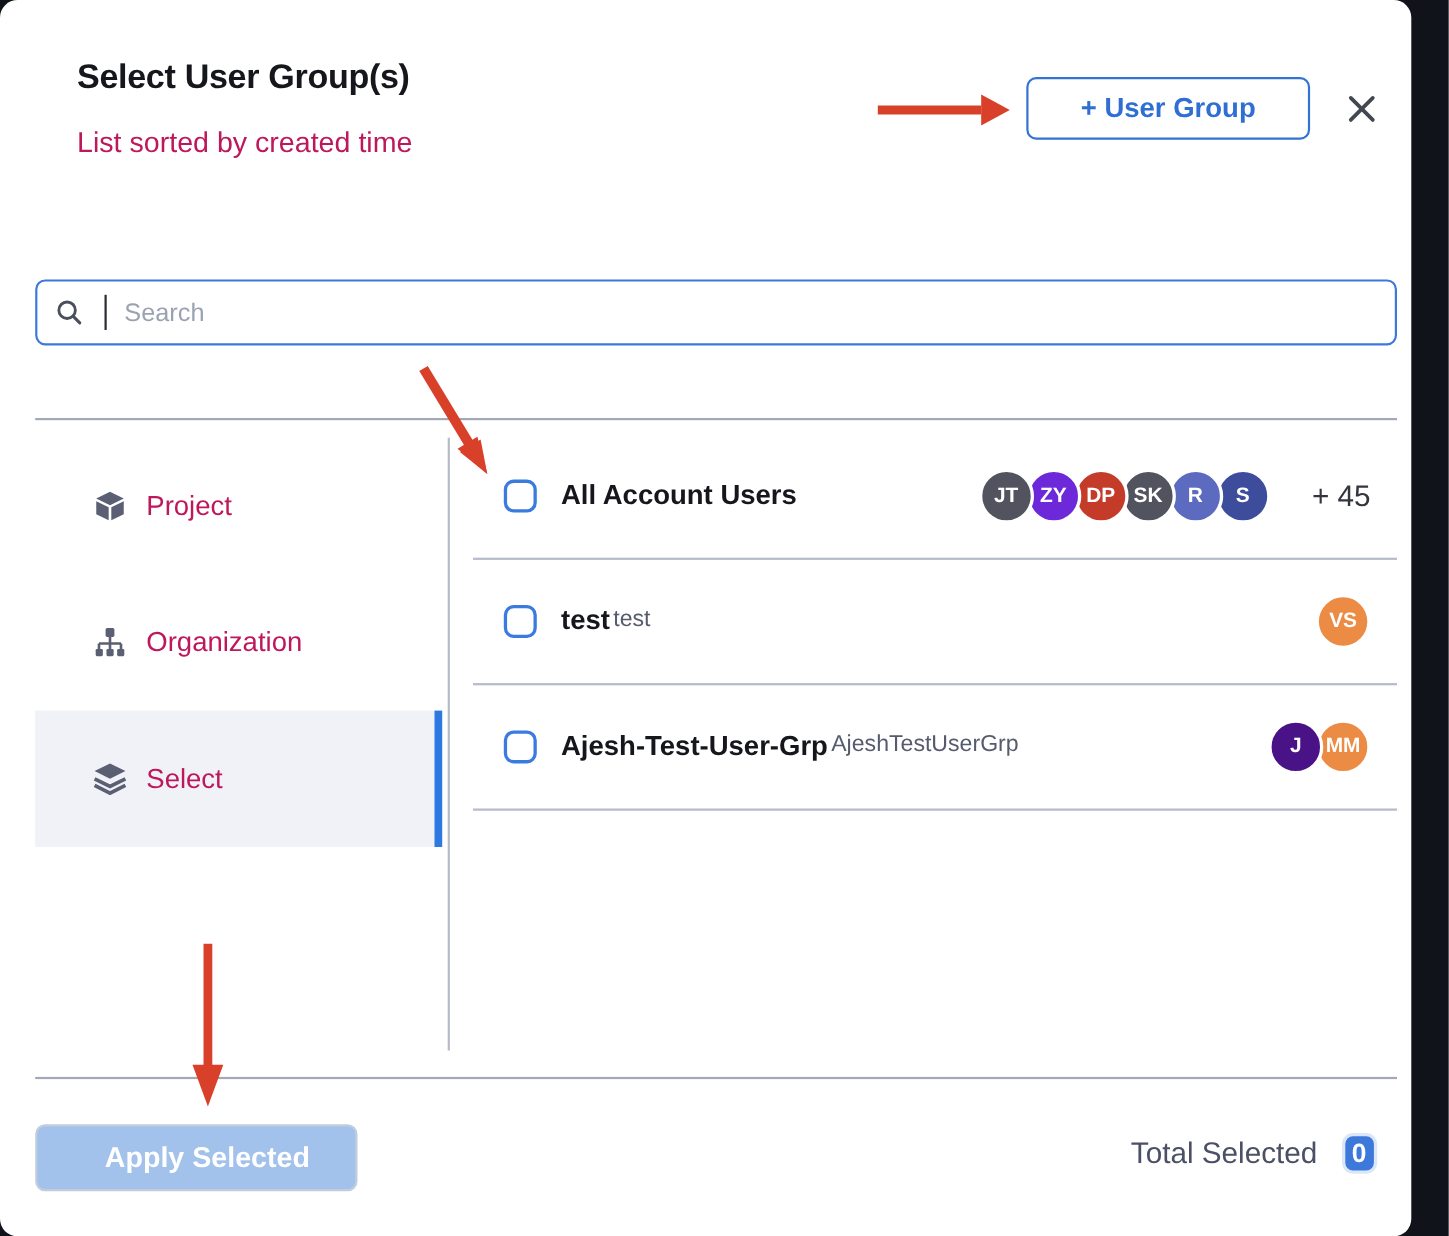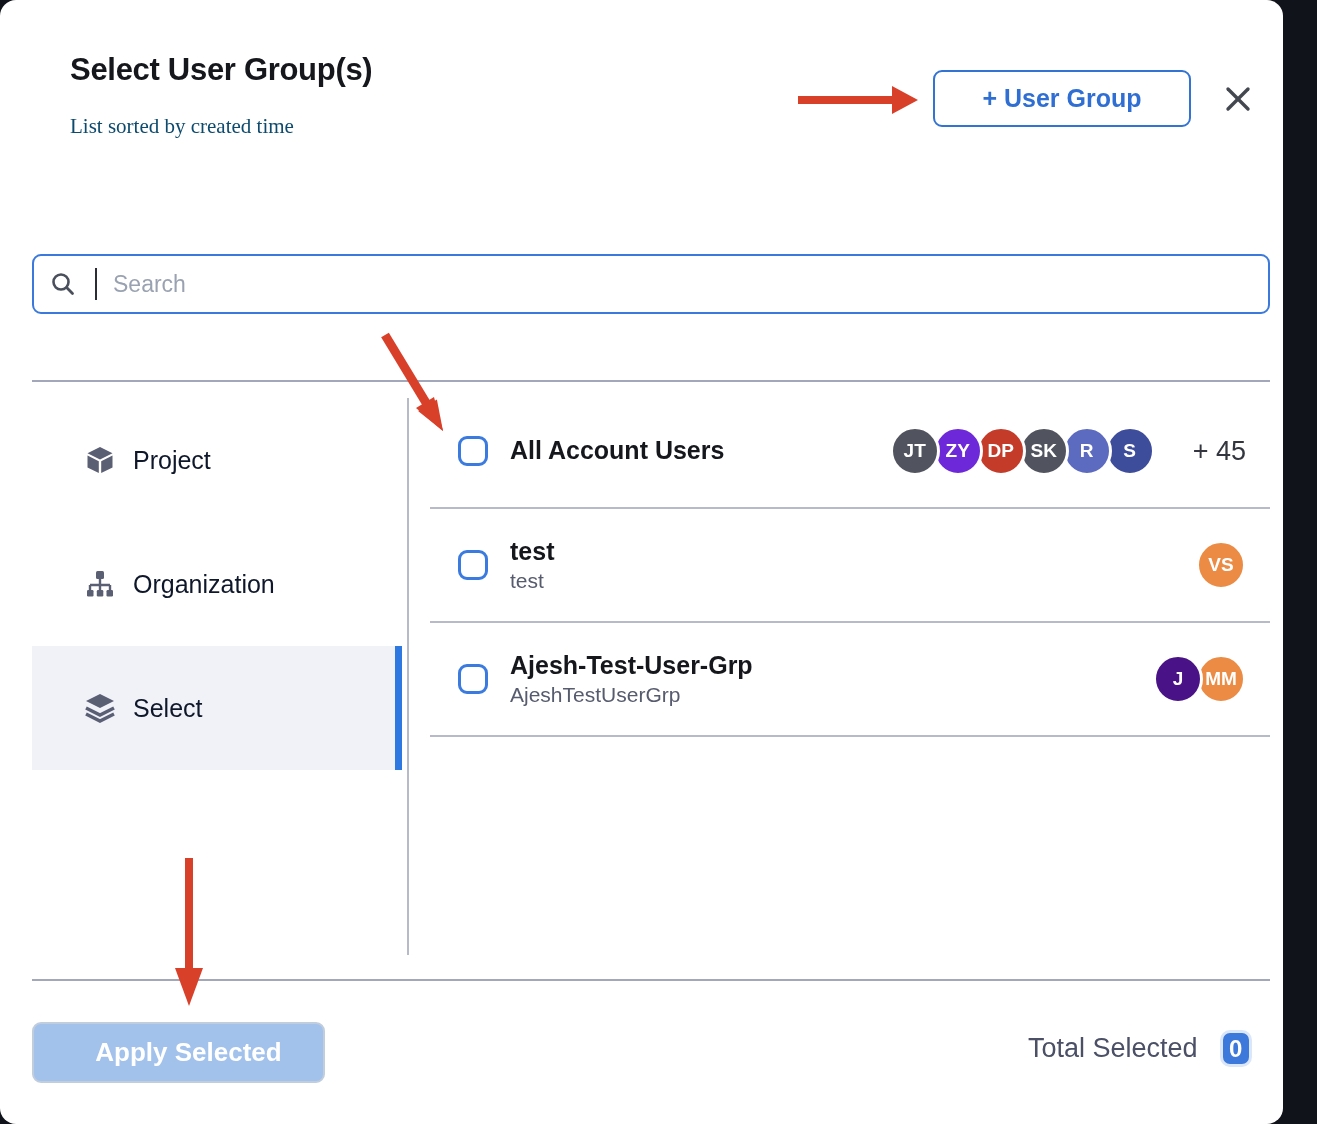--- a/index.html
+++ b/index.html
@@ -16,21 +16,21 @@
     border-radius:16px;
     overflow:hidden;
   }
   
   .title {
     position:absolute; left:70px; top:52px; margin:0;
     font-size:31px; font-weight:700; color:#15171c; letter-spacing:-0.3px;
   }
   .subtitle {
     position:absolute; left:70px; top:114px; margin:0;
-    font-size:21px; color:#0c4a6e;font-family:Liberation Serif, serif;
+    font-size:26px; color:#be185d;
   }
   .add-btn {
     position:absolute; left:933px; top:70px; width:258px; height:57px;
     background:#ffffff; border:2px solid #3273d4; border-radius:9px;
     color:#2f6fd3; font-size:25px; font-weight:700;
     font-family:"Liberation Sans", sans-serif; cursor:pointer;
   }
   .close-btn {
     position:absolute; left:1218px; top:80px; width:40px; height:40px;
     background:none; border:none; padding:4px; cursor:pointer;
@@ -49,38 +49,38 @@
   .search-input::placeholder { color:#9aa2b2; }
   
   .hdiv { position:absolute; height:2px; background:#a2a8ba; }
   .hdiv.top { left:32px; top:380px; width:1238px; }
   .hdiv.footer { left:32px; top:979px; width:1238px; }
   .vdiv { position:absolute; left:407px; top:398px; width:2px; height:557px; background:#b6bac9; }
   
   .tabs { position:absolute; left:32px; top:398px; width:370px; }
   .tab {
     height:124px; display:flex; align-items:center; gap:18px;
-    padding-left:53px; font-size:25px; color:#0f172a; cursor:pointer; position:relative;
+    padding-left:53px; font-size:25px; color:#be185d; cursor:pointer; position:relative;
   }
   .tab.selected { background:#f1f2f8; }
   .tab.selected .tab-bar {
     position:absolute; right:0; top:0; bottom:0; width:7px; background:#2e78e2;
   }
   .tab-icon { flex:none; display:flex; }
   
   .list { position:absolute; left:430px; top:395px; width:840px; }
   .row {
     height:114px; display:flex; align-items:center; gap:22px;
     border-bottom:2px solid #b6bac9; padding:0 24px 0 28px;
   }
   .checkbox {
     width:30px; height:30px; border:3px solid #3b7be0; border-radius:9px;
     background:#fff; flex:none; cursor:pointer;
   }
-  .row-text { flex:1; display:flex; flex-direction:column; gap:3px; }
+  .row-text { flex:1; display:flex; flex-direction:row; gap:3px; }
   .row-title { font-size:25px; font-weight:700; color:#15171c; line-height:1.1; }
   .row-sub { font-size:21px; color:#565b6e; line-height:1.1; }
   .avatars { display:flex; align-items:center; }
   .avatar {
     width:50px; height:50px; border-radius:50%; border:3px solid #ffffff;
     display:flex; align-items:center; justify-content:center;
     color:#ffffff; font-weight:700; font-size:19px;
     margin-left:-7px; position:relative;
   }
   .avatar:first-child { margin-left:0; }

